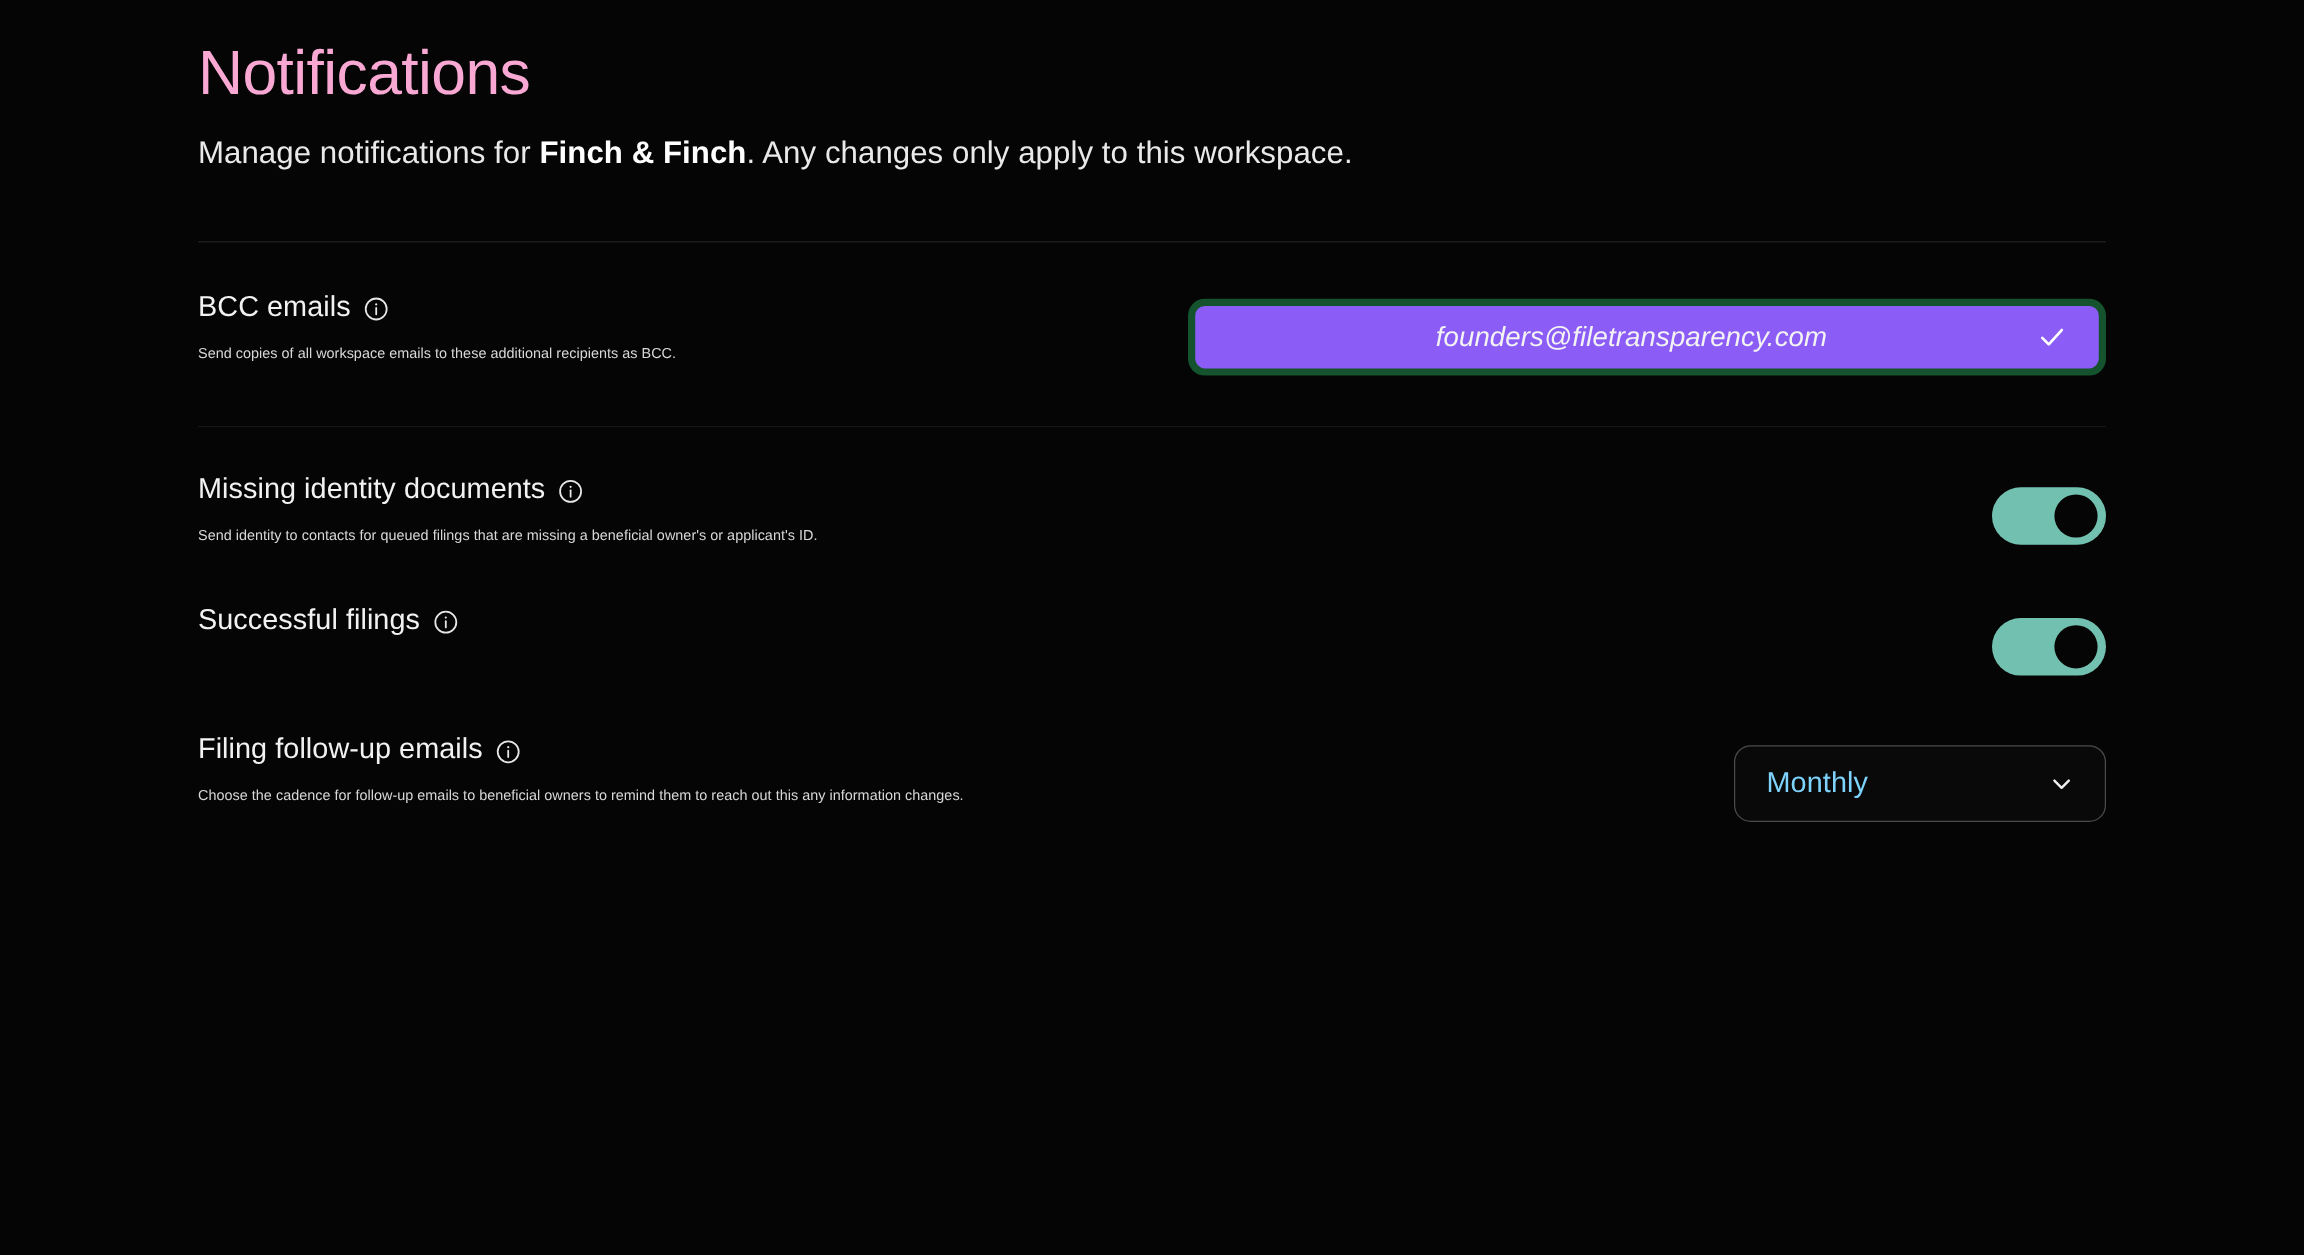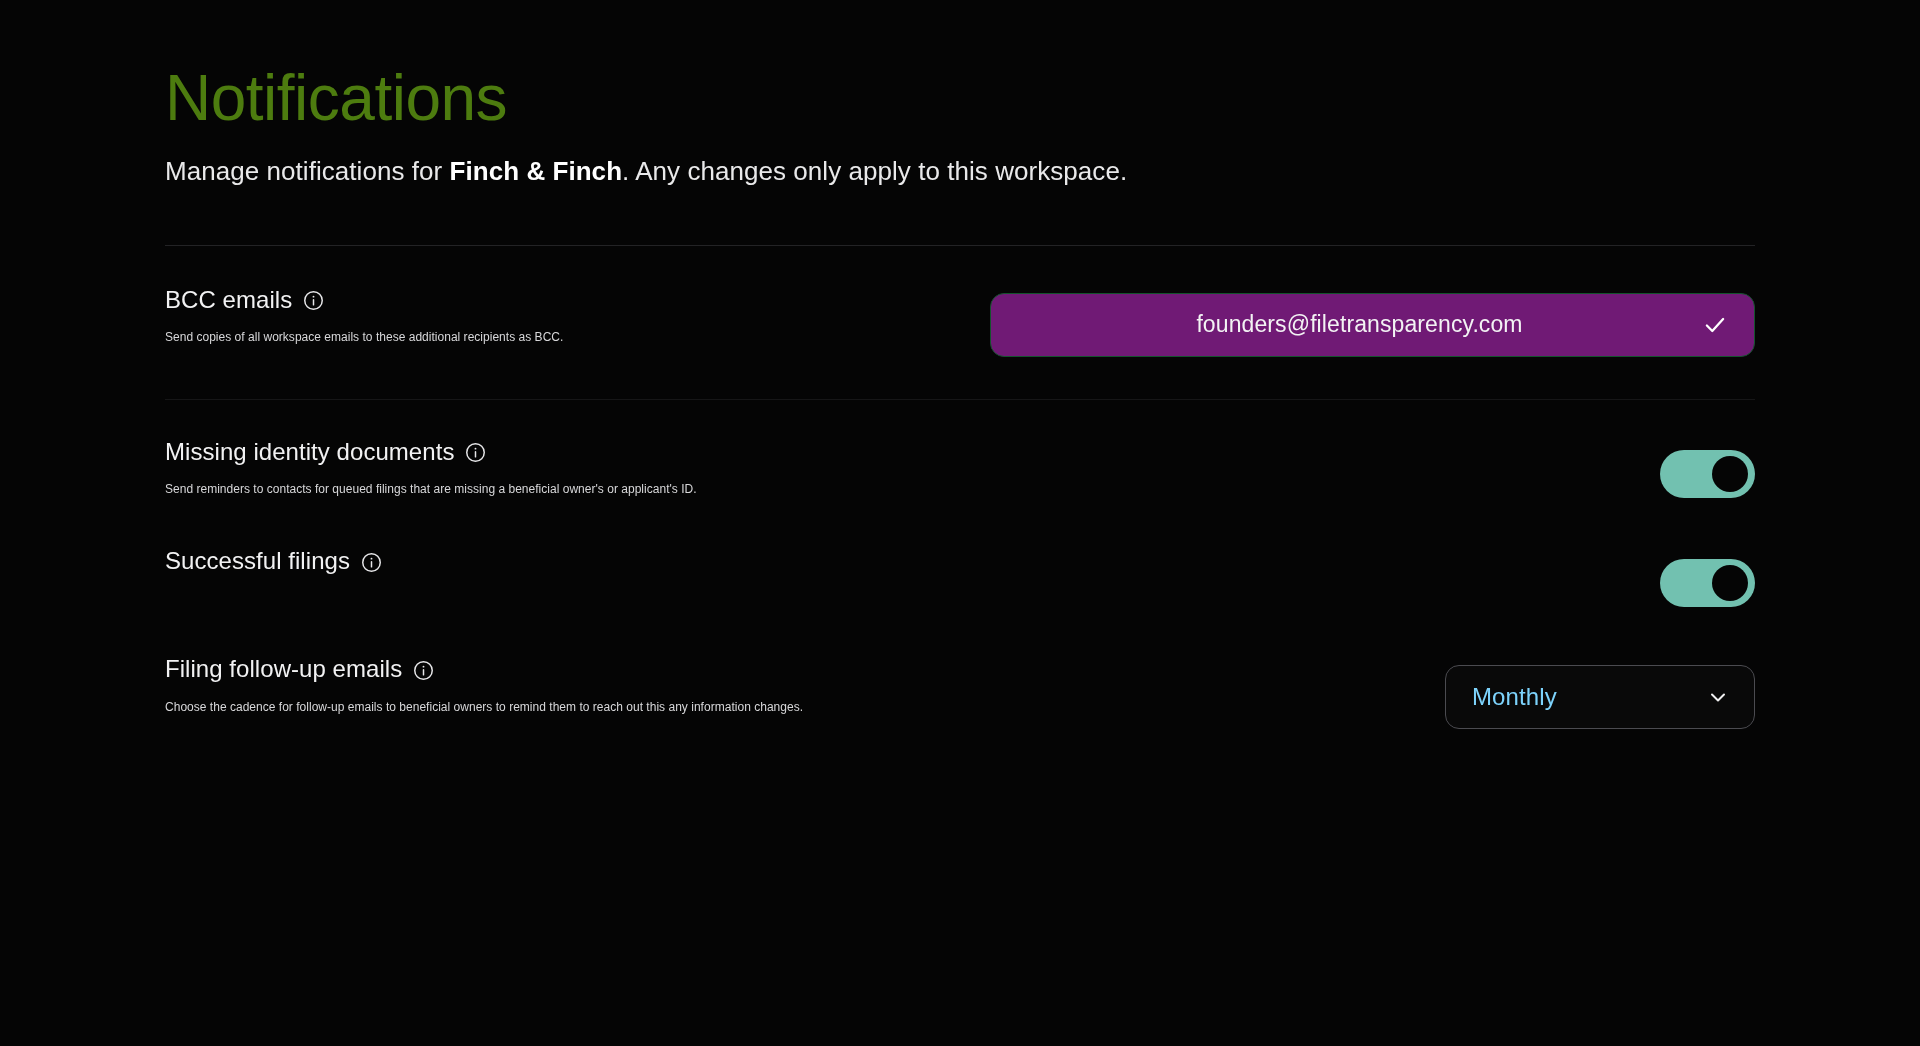--- a/index.html
+++ b/index.html
@@ -11,25 +11,25 @@
     overflow:hidden;
   }
   .page {
     position:relative;
     width:1920px; height:1046px;
     padding:0 165px 0 165px;
   }
 
   
   .page-title {
-    font-size:64px;
+    font-size:52px;
     font-weight:300;
     letter-spacing:-0.5px;
-    color:#4d7c0f;
-    padding-top:62px;
+    color:#f9a8d4;
+    padding-top:32px;
     line-height:1.15;
   }
   .page-subtitle {
     margin-top:20px;
     font-size:26px;
     font-weight:400;
     color:#e9e9ea;
     letter-spacing:0.05px;
   }
   .page-subtitle b { font-weight:700; color:#ffffff; }
@@ -87,26 +87,27 @@
     padding-top:40px;
     padding-bottom:42px;
   }
   .row-bcc .row-text { max-width:690px; }
   .row-bcc .row-control { padding-top:7px; }
 
   .text-input {
     position:relative;
     width:765px;
     height:64px;
-    border:1px solid #14532d;
+    border:6px solid #14532d;
     border-radius:14px;
-    background:#701a75;
+    background:#8b5cf6;
     display:flex;
     align-items:center;
     padding:0 26px;
+    font-style:italic;
   }
   .text-input .value {
     font-size:23px;
     color:#f3f3f4;
     letter-spacing:0.1px;
     white-space:nowrap;
     flex:1;
   }
   .check-icon { width:26px; height:26px; flex:0 0 26px; }
   .check-icon svg { display:block; }
@@ -212,21 +213,21 @@
         <div class="row-label">
           <span>Missing identity documents</span>
           <span class="info-icon">
             <svg viewBox="0 0 24 24" width="21" height="21" fill="none" stroke="#e6e6e8" stroke-width="1.7">
               <circle cx="12" cy="12" r="10"></circle>
               <line x1="12" y1="11" x2="12" y2="17" stroke-linecap="round"></line>
               <circle cx="12" cy="7.6" r="1.05" fill="#e6e6e8" stroke="none"></circle>
             </svg>
           </span>
         </div>
-        <div class="row-desc">Send reminders to contacts for queued filings that are missing a beneficial owner's or applicant's ID.</div>
+        <div class="row-desc">Send identity to contacts for queued filings that are missing a beneficial owner's or applicant's ID.</div>
       </div>
       <div class="row-control">
         <div class="toggle" aria-checked="on">
           <span class="knob"></span>
         </div>
       </div>
     </div>
 
     <div class="row row-toggle">
       <div class="row-text">

